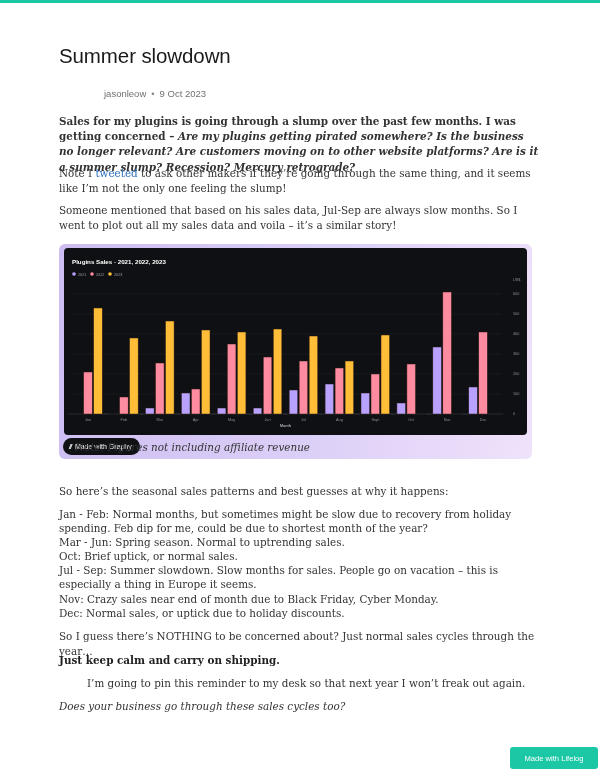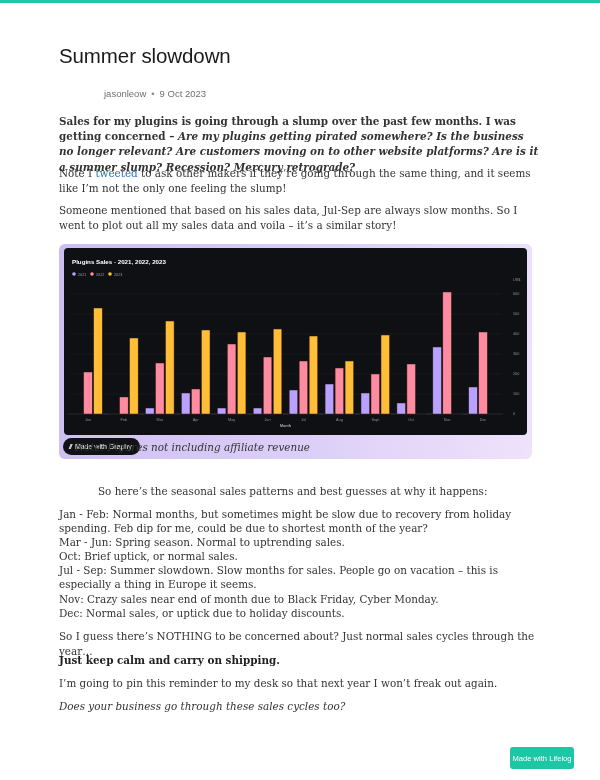--- a/index.html
+++ b/index.html
@@ -15,21 +15,21 @@
   .body-text a { color: #2a6ebb; text-decoration: none; }
   em { font-style: italic; }
   strong { font-weight: 700; color: #1f1f1f; }
 
   .chart-frame { position: absolute; left: 0; top: 244px; width: 473px; height: 215px; border-radius: 6px; background: linear-gradient(100deg, #cdbdf2 0%, #dccff7 55%, #efe2fb 100%); }
   .chart-panel { position: absolute; left: 5px; top: 4px; width: 463px; height: 187px; border-radius: 4px; background: #0f1013; overflow: hidden; }
   .chart-panel svg { position: absolute; left: 0; top: 0; }
   .graphy-badge { position: absolute; left: 4px; top: 194px; height: 17px; padding: 0 8px 0 6px; background: #111216; border-radius: 9px; display: flex; align-items: center; gap: 4px; font-family: "Liberation Sans", sans-serif; font-size: 7px; color: #ffffff; white-space: nowrap; }
   .graphy-icon { font-size: 7px; font-weight: 700; font-style: italic; letter-spacing: -1px; }
 
-  .lifelog-button { position: absolute; left: 510px; top: 747px; width: 64px; height: 22px; background: #1cc7a6; border-radius: 3px; color: #ffffff; font-family: "Liberation Sans", sans-serif; font-size: 7.6px; display: flex; align-items: center; justify-content: center; white-space: nowrap; }
+  .lifelog-button { position: absolute; left: 510px; top: 747px; width: 88px; height: 22px; background: #1cc7a6; border-radius: 3px; color: #ffffff; font-family: "Liberation Sans", sans-serif; font-size: 7.6px; display: flex; align-items: center; justify-content: center; white-space: nowrap; }
 </style>
 </head>
 <body>
 
 <div class="top-bar"></div>
 
 <div class="article">
   <h1 class="title">Summer slowdown</h1>
   <div class="meta">
     <span>jasonleow</span><span class="dot">•</span><span>9 Oct 2023</span>
@@ -132,42 +132,42 @@
     <div class="graphy-badge">
       <span class="graphy-icon">//</span>
       <span>Made with Graphy</span>
     </div>
   </div>
 
   <div class="body-text" style="top:440px;margin-left:16px;">
     <p><em>Note: Figures not including affiliate revenue</em></p>
   </div>
 
-  <div class="body-text" style="top:484px;margin-left:39px;">
+  <div class="body-text" style="top:484px;">
     <p>So here’s the seasonal sales patterns and best guesses at why it happens:</p>
   </div>
 
   <div class="body-text" style="top:507px; line-height:14.1px;">
     <p>Jan - Feb: Normal months, but sometimes might be slow due to recovery from holiday spending. Feb dip for me, could be due to shortest month of the year?</p>
     <p>Mar - Jun: Spring season. Normal to uptrending sales.</p>
     <p>Oct: Brief uptick, or normal sales.</p>
     <p>Jul - Sep: Summer slowdown. Slow months for sales. People go on vacation – this is especially a thing in Europe it seems.</p>
     <p>Nov: Crazy sales near end of month due to Black Friday, Cyber Monday.</p>
     <p>Dec: Normal sales, or uptick due to holiday discounts.</p>
   </div>
 
   <div class="body-text" style="top:629px;">
     <p>So I guess there’s NOTHING to be concerned about? Just normal sales cycles through the year…</p>
   </div>
 
   <div class="body-text" style="top:653px;">
     <p><strong>Just keep calm and carry on shipping.</strong></p>
   </div>
 
-  <div class="body-text" style="top:676px;">
+  <div class="body-text" style="top:676px;margin-left:28px;">
     <p>I’m going to pin this reminder to my desk so that next year I won’t freak out again.</p>
   </div>
 
   <div class="body-text" style="top:699px;">
     <p><em>Does your business go through these sales cycles too?</em></p>
   </div>
 </div>
 
 <div class="lifelog-button">Made with Lifelog</div>
 

